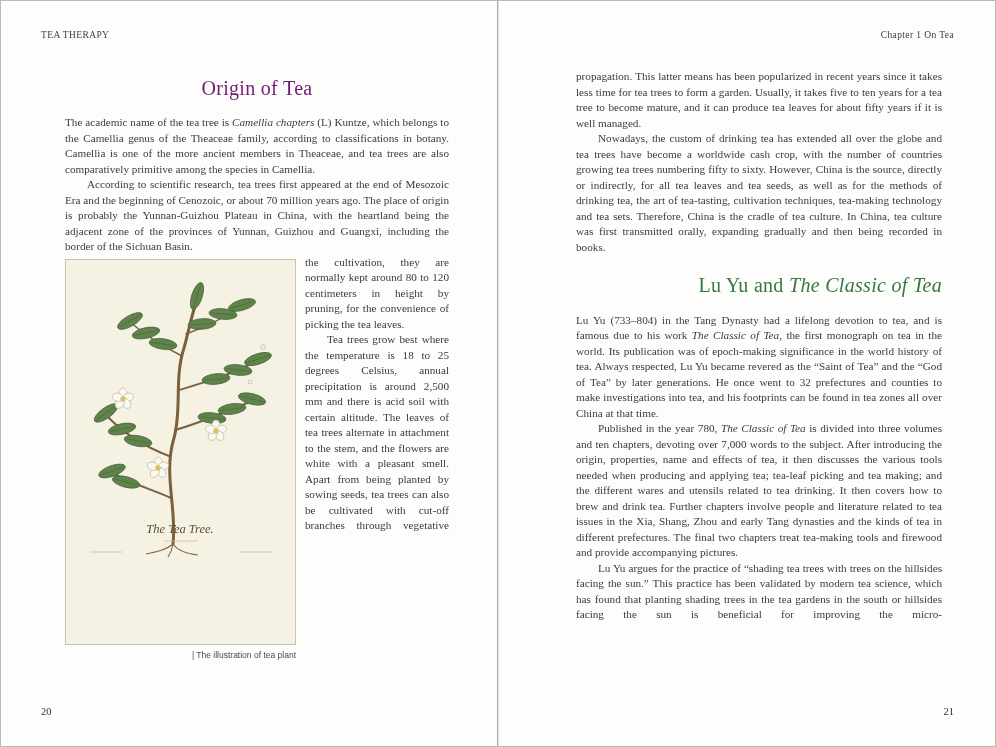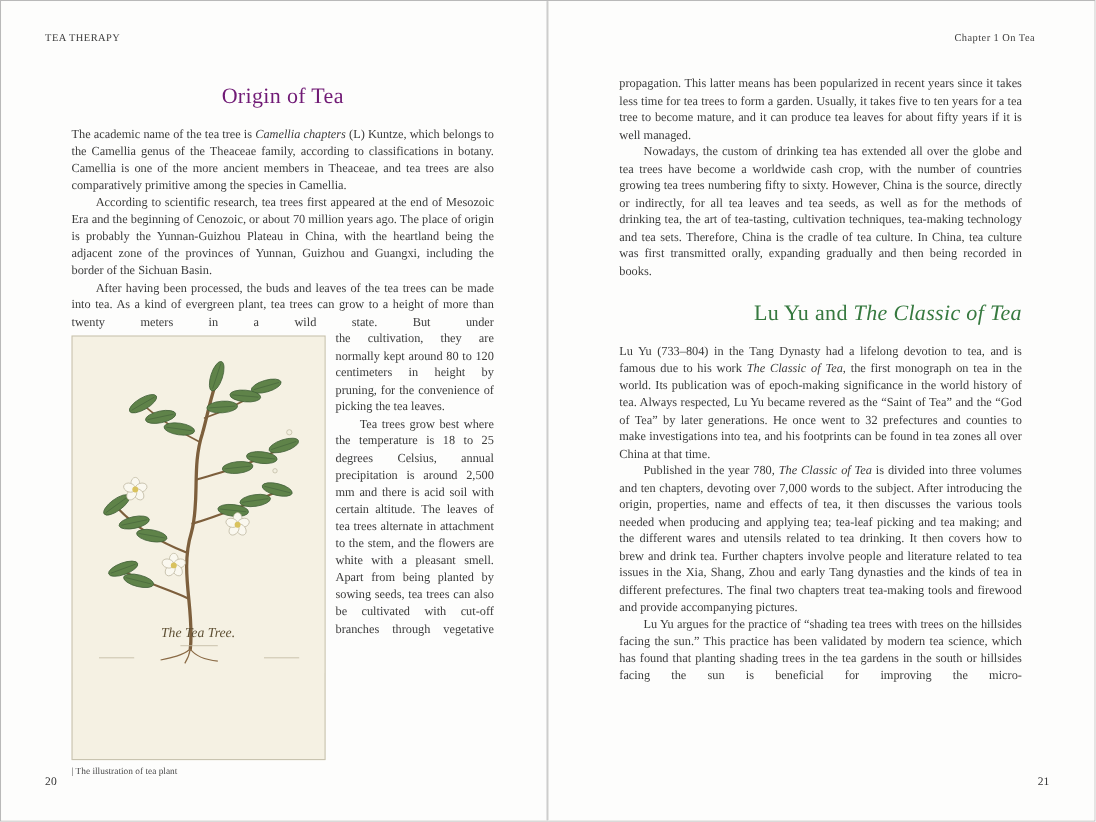--- a/index.html
+++ b/index.html
@@ -16,35 +16,35 @@
   }
   .page{ position:relative; height:745px; background:#fdfdfc; }
   .page-left{ width:497px; border-right:1px solid #aaaaaa; }
   .page-right{ width:497px; border-left:1px solid #e4e4e2; }
 
   .running-head{
     position:absolute; top:29px;
     font-size:9.5px; color:#3d3d3d; letter-spacing:.4px;
   }
   .running-head.rh-left{ left:40px; }
-  .running-head.rh-right{ right:54px; }
+  .running-head.rh-right{ right:41px; }
 
   .chapter-title{
     position:absolute; top:76px; left:64px; width:384px;
     text-align:center; font-size:20px; font-weight:normal;
     color:#701a75; letter-spacing:.3px;
   }
 
   .text-block{
     position:absolute;
     font-size:11.2px; line-height:15.5px; color:#3b3b3b;
     text-align:justify;
   }
   .tb-left{ left:64px; top:114px; width:384px; }
-  .tb-right{ left:64px; top:68px; width:366px; }
+  .tb-right{ left:77px; top:68px; width:366px; }
 
   .text-block p{ margin:0; }
   p.indent{ text-indent:22px; }
   p.runon{ text-align-last:justify; }
   .it{ font-style:italic; }
 
   .section-heading{
     text-align:right; font-size:20px; font-weight:normal;
     color:#36793f; margin:23px 0 19px 0; letter-spacing:.3px;
   }
@@ -55,23 +55,23 @@
     margin:4px 9px 2px 0;
   }
   .figure-frame{
     width:231px; height:386px;
     background:#f5f1e3;
     border:1px solid #c9c4b0;
     overflow:hidden;
   }
   .figure-frame svg{ display:block; }
   .figure-caption{
-    font-family:Liberation Serif, serif;
+    font-family:Liberation Sans, sans-serif;
     font-size:8.5px; color:#4a4a4a;
-    margin-top:5px; text-align:left; text-indent:0;
+    margin-top:5px; text-align:right; text-indent:0;
     line-height:11px;
   }
 
   .folio{
     position:absolute; bottom:29px;
     font-size:10.5px; color:#333333;
   }
   .folio-left{ left:40px; }
   .folio-right{ right:41px; }
 </style>
@@ -80,21 +80,20 @@
 
 <div class="spread">
 
   <div class="page page-left">
     <div class="running-head rh-left">TEA THERAPY</div>
     <h1 class="chapter-title">Origin of Tea</h1>
 
     <div class="text-block tb-left">
       <p><span>The academic name of the tea tree is </span><span class="it">Camellia chapters</span><span> (L) Kuntze, which belongs to the Camellia genus of the Theaceae family, according to classifications in botany. Camellia is one of the more ancient members in Theaceae, and tea trees are also comparatively primitive among the species in Camellia.</span></p>
       <p class="indent"><span>According to scientific research, tea trees first appeared at the end of Mesozoic Era and the beginning of Cenozoic, or about 70 million years ago. The place of origin is probably the Yunnan-Guizhou Plateau in China, with the heartland being the adjacent zone of the provinces of Yunnan, Guizhou and Guangxi, including the border of the Sichuan Basin.</span></p>
-      <p class="indent runon"><span>After having been processed, the buds and leaves of the tea trees can be made into tea. As a kind of evergreen plant, tea trees can grow to a height of more than twenty meters in a wild state. But under</span></p>
 
       <figure class="plant-figure">
         <div class="figure-frame">
           <svg viewBox="0 0 229 306" width="229" height="306">
             <rect x="0" y="0" width="229" height="306" fill="#f5f1e3"></rect>
             <defs>
               <g id="leaf">
                 <ellipse cx="0" cy="0" rx="14" ry="5.3" fill="#5f8349" stroke="#43613a" stroke-width="0.7"></ellipse>
                 <line x1="-12" y1="0" x2="12" y2="0" stroke="#43613a" stroke-width="0.5"></line>
               </g>

